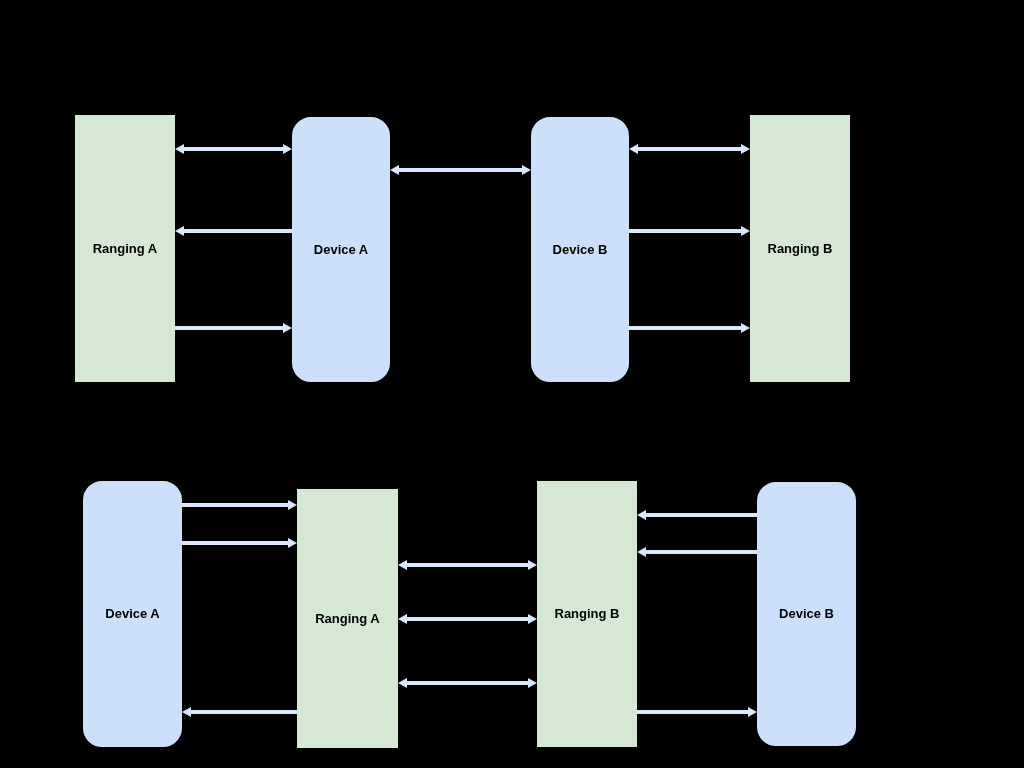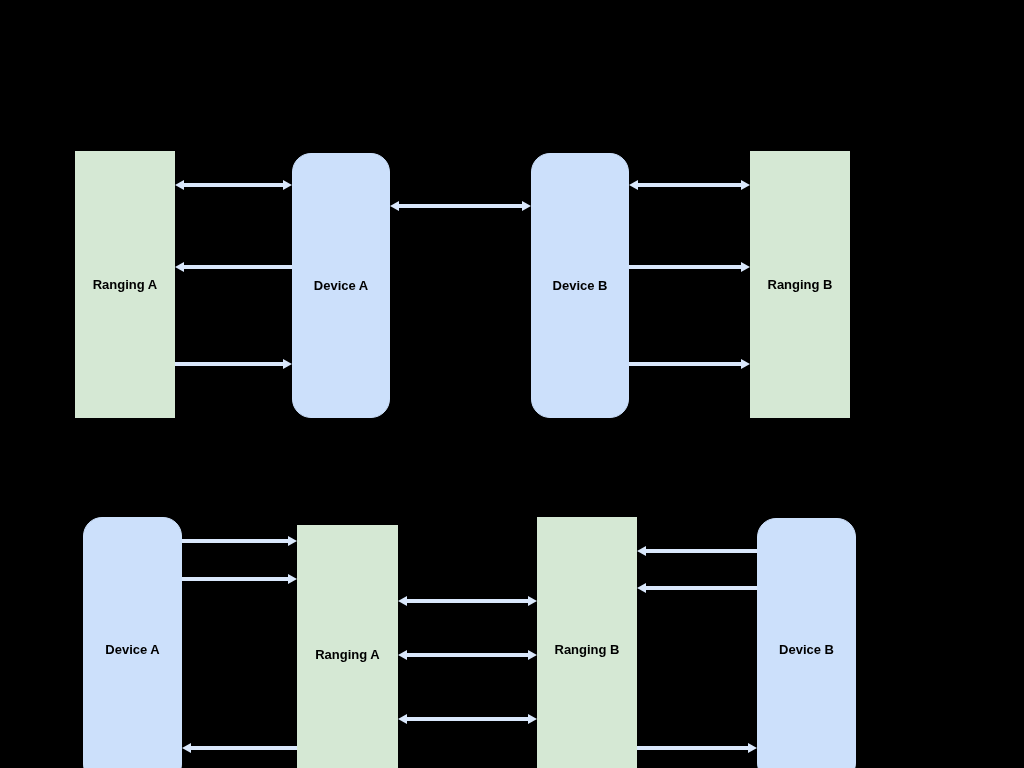--- a/index.html
+++ b/index.html
@@ -11,42 +11,41 @@
     width: 1024px;
     height: 768px;
     overflow: hidden;
     font-family: "Liberation Sans", sans-serif;
   }
   #canvas {
     position: relative;
     width: 1024px;
     height: 601px;
     background: #000000;
-    margin-top: 36px;
   }
   .node {
     position: absolute;
     display: flex;
     align-items: center;
     justify-content: center;
     box-sizing: border-box;
     font-family: "Liberation Sans", sans-serif;
     font-size: 13px;
     font-weight: bold;
     color: #000000;
     text-align: center;
     line-height: 1.2;
   }
   .node-green {
     background: #d5e8d4;
     border: 1px solid #d5e8d4;
   }
   .node-blue {
     background: #cce0fb;
-    border: 1px solid #8b5cf6;
+    border: 7px solid #8b5cf6;
     border-radius: 19px;
   }
   .node-label {
     pointer-events: none;
     white-space: nowrap;
   }
   .edge {
     position: absolute;
     height: 22px;
     overflow: visible;

